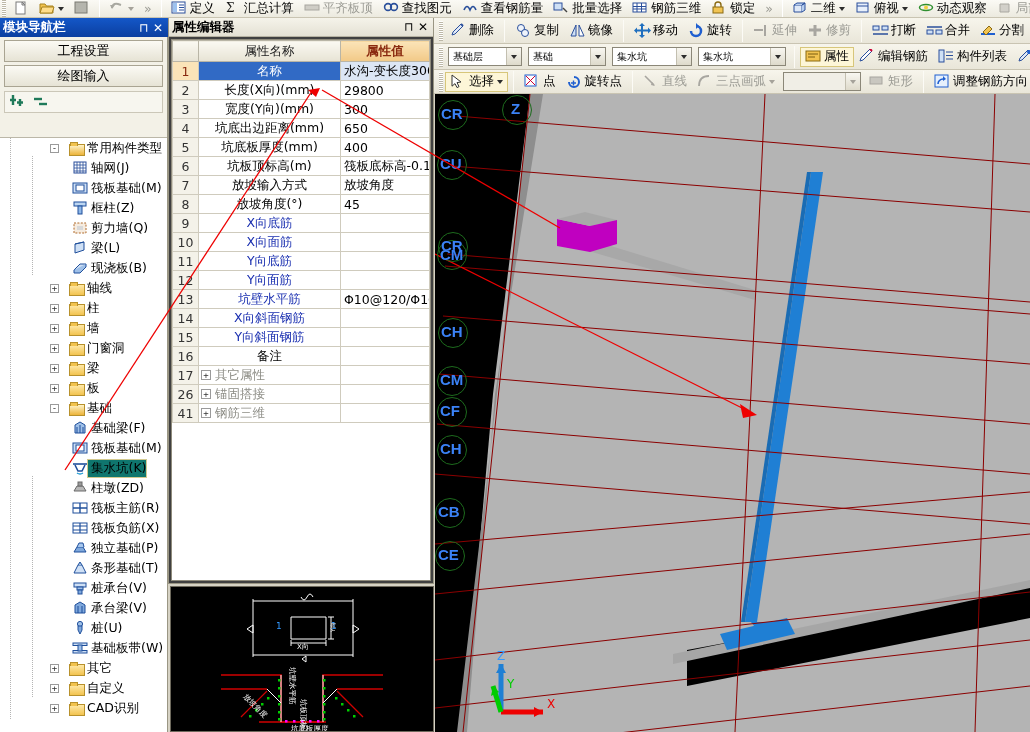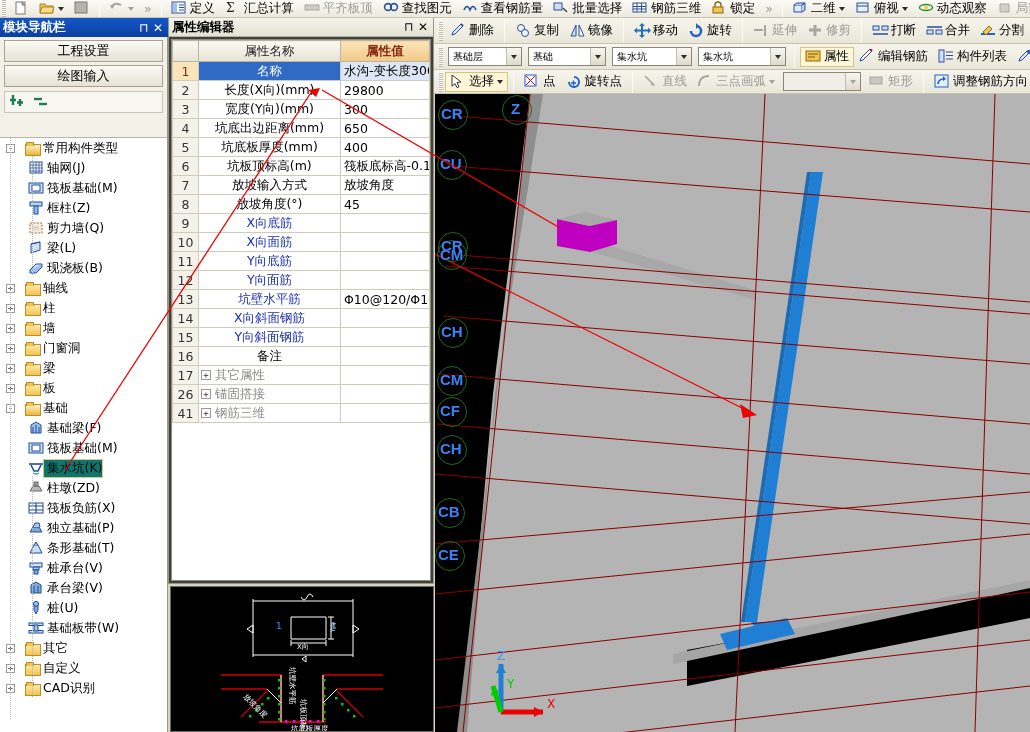--- a/index.html
+++ b/index.html
@@ -57,21 +57,21 @@
                   font-size:12px; line-height:12px; }
   .navbtn { margin:3px 4px 0 4px; height:22px; background:linear-gradient(#fbfaf4,#e6e3d5);
             border:1px solid #a9a492; display:flex; align-items:center;
             justify-content:center; font-size:13px; color:#000; }
   .navtools { margin:4px 4px 2px 4px; height:22px; display:flex; align-items:center;
               gap:6px; padding-left:4px; border:1px solid #cbc7b8; background:#f7f6ef;}
   #tree { position:absolute; left:0; right:0; top:100px; bottom:0;
           background:#fff; border-top:1px solid #bbb7a8; overflow:hidden;
           font-size:12.5px; }
   .trow { height:20px; display:flex; align-items:center; white-space:nowrap;
-          position:relative; }
+          position:relative;margin-left:44px; }
   .tog { width:9px; height:9px; border:1px solid #9a9a9a; background:#fff;
          font-size:9px; line-height:7px; text-align:center; color:#333;
          flex:none; font-family:"DejaVu Sans Mono",monospace; }
   .ind { flex:none; }
   .dotline { flex:none; width:10px; height:20px;
              background:radial-gradient(circle at 5px 10px,#bbb 0.6px,transparent 0.7px); }
   .tlabel { padding-left:3px; color:#000; }
   .trow.hl .tlabel { background:#0f766e; outline:1px solid #d3c98f; }
   .folder { width:15px;height:12px;flex:none;position:relative; }
   .folder:before{content:"";position:absolute;left:0;top:2px;width:14px;height:10px;
@@ -685,20 +685,28 @@
             </svg></span>
           <span class="tlabel">集水坑(K)</span>
         </div>
         <div class="trow">
           <span class="ind" style="width: 28px;"></span>
           <span class="ic"><svg width="16" height="14">
               <path d="M2 10 L5 5 h6 l3 5 Z" fill="#b8b8b8" stroke="#6a6a6a"></path>
               <rect x="6" y="1" width="4" height="4" fill="#9a9a9a" stroke="#6a6a6a"></rect>
             </svg></span>
           <span class="tlabel">柱墩(ZD)</span>
+        </div>
+        <div class="trow">
+          <span class="ind" style="width: 28px;"></span>
+          <span class="ic"><svg width="16" height="14">
+              <rect x="1" y="2" width="14" height="10" fill="#fff" stroke="#1f4f9b"></rect>
+              <path d="M8 2v10M1 7h14" stroke="#1f4f9b" stroke-width="1.4"></path>
+            </svg></span>
+          <span class="tlabel">筏板主筋(R)</span>
         </div>
         <div class="trow">
           <span class="ind" style="width: 28px;"></span>
           <span class="ic"><svg width="16" height="14">
               <rect x="1" y="2" width="14" height="10" fill="#fff" stroke="#1f4f9b"></rect>
               <path d="M1 5h14M1 9h14M8 2v10" stroke="#1f4f9b" stroke-width="1.2"></path>
             </svg></span>
           <span class="tlabel">筏板负筋(X)</span>
         </div>
         <div class="trow">

